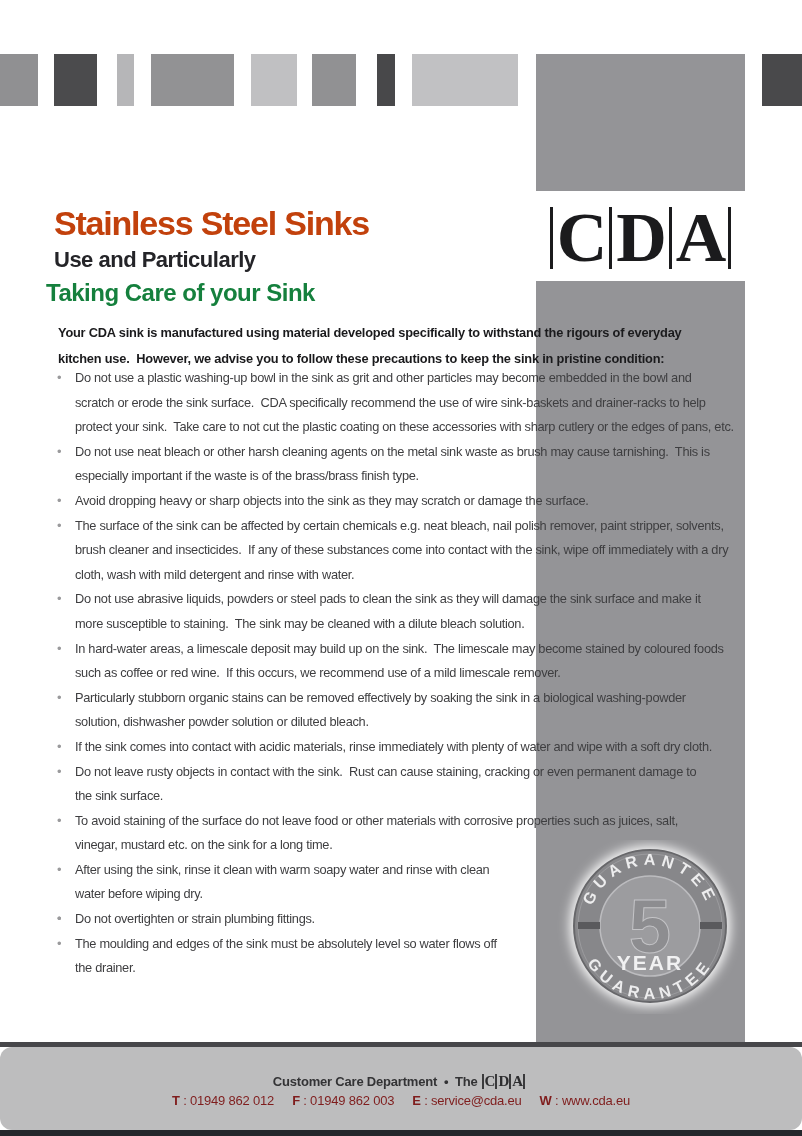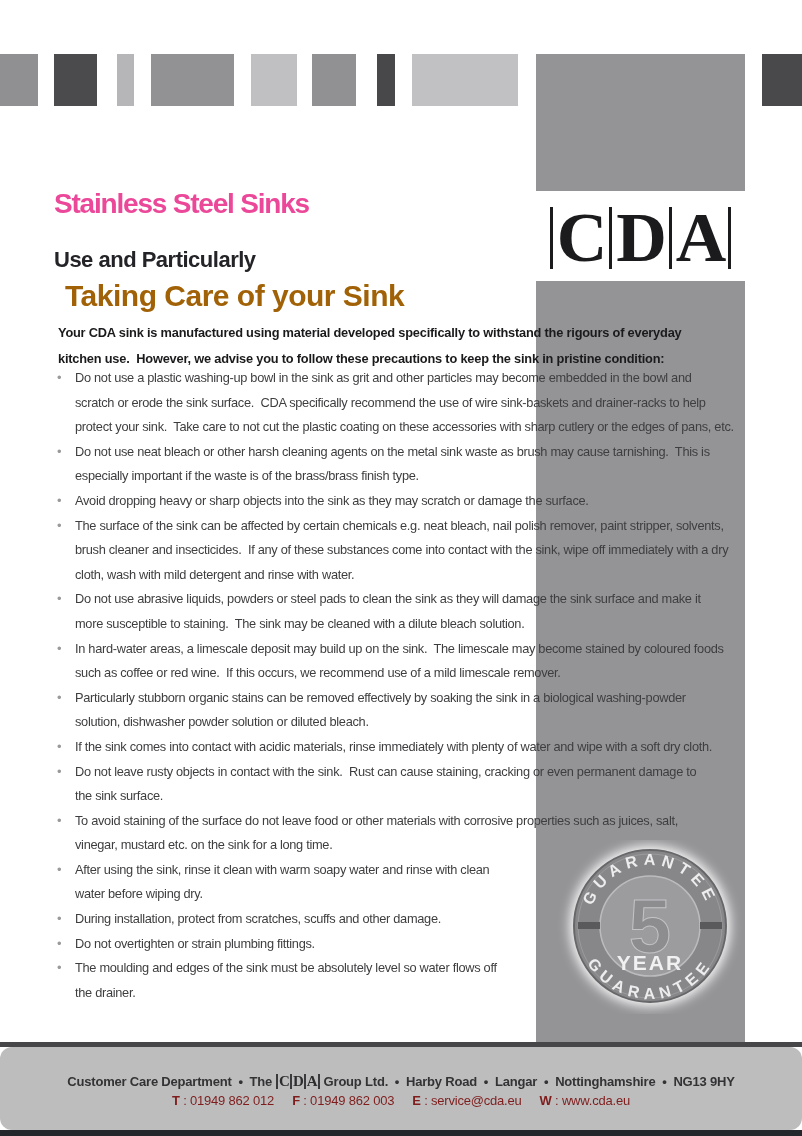--- a/index.html
+++ b/index.html
@@ -9,26 +9,26 @@
   
   .decor-block{position:absolute;}
 
   
   .cda-logo{position:absolute;left:536px;top:200px;width:209px;height:76px;
             display:flex;align-items:center;justify-content:center;}
   .cda-logo .cda-bar{width:3px;height:62px;background:#1b1b1d;margin:0 4px;}
   .cda-logo .cda-letter{font-family:"Liberation Serif",serif;font-weight:bold;
             font-size:70px;line-height:70px;color:#1b1b1d;letter-spacing:-2px;}
 
-  .h1{position:absolute;left:54px;top:188px;font-size:28px;font-weight:bold;
-      color:#ec4899;letter-spacing:-1.2px;}
+  .h1{position:absolute;left:54px;top:204px;font-size:34px;font-weight:bold;
+      color:#c2410c;letter-spacing:-1.2px;}
   .h2{position:absolute;left:54px;top:247px;font-size:22px;font-weight:bold;
       color:#242428;letter-spacing:-0.5px;}
-  .h3{position:absolute;left:65px;top:279px;font-size:30px;font-weight:bold;
-      color:#a16207;letter-spacing:-0.5px;}
+  .h3{position:absolute;left:46px;top:279px;font-size:24px;font-weight:bold;
+      color:#15803d;letter-spacing:-0.5px;}
 
   .intro{position:absolute;left:54px;top:316px;width:690px;margin:4px;
          font-size:12.8px;font-weight:bold;color:#1a1a1c;line-height:26.4px;
          letter-spacing:-0.2px;white-space:pre-wrap;}
 
   .care-list{position:absolute;left:54px;top:366px;width:740px;margin:0;padding:0;
              list-style:none;}
   .care-list li{position:relative;padding-left:21px;margin:0;
                 font-size:12.8px;color:#3e3e40;line-height:24.6px;
                 letter-spacing:-0.3px;white-space:pre-wrap;}
@@ -107,21 +107,21 @@
 such as coffee or red wine.  If this occurs, we recommend use of a mild limescale remover.</span></li>
       <li><span class="dot">•</span><span>Particularly stubborn organic stains can be removed effectively by soaking the sink in a biological washing-powder
 solution, dishwasher powder solution or diluted bleach.</span></li>
       <li><span class="dot">•</span><span>If the sink comes into contact with acidic materials, rinse immediately with plenty of water and wipe with a soft dry cloth.</span></li>
       <li><span class="dot">•</span><span>Do not leave rusty objects in contact with the sink.  Rust can cause staining, cracking or even permanent damage to
 the sink surface.</span></li>
       <li><span class="dot">•</span><span>To avoid staining of the surface do not leave food or other materials with corrosive properties such as juices, salt,
 vinegar, mustard etc. on the sink for a long time.</span></li>
       <li><span class="dot">•</span><span>After using the sink, rinse it clean with warm soapy water and rinse with clean
 water before wiping dry.</span></li>
-      <li><span class="dot">•</span><span>During installation, protect from scratches, scuffs and other damage.</span></li>
+      <li><span class="dot">•</span></li>
       <li><span class="dot">•</span><span>Do not overtighten or strain plumbing fittings.</span></li>
       <li><span class="dot">•</span><span>The moulding and edges of the sink must be absolutely level so water flows off
 the drainer.</span></li>
     </ul>
 
   <svg class="seal" viewBox="0 0 188 174">
     <defs>
       <filter id="glow" x="-40%" y="-40%" width="180%" height="180%">
         <feGaussianBlur stdDeviation="6"></feGaussianBlur>
       </filter>
@@ -150,19 +150,18 @@
       <span class="txt">Customer Care Department  •  The</span>
       <span class="cda-mini" id="cda-logo-small">
           <span class="cda-bar"></span>
           <span class="cda-letter">C</span>
           <span class="cda-bar"></span>
           <span class="cda-letter">D</span>
           <span class="cda-bar"></span>
           <span class="cda-letter">A</span>
           <span class="cda-bar"></span>
         </span>
-      <span class="txt">Group Ltd.  •  Harby Road  •  Langar  •  Nottinghamshire  •  NG13 9HY</span>
     </div>
     <div class="footer-line2" id="footer-contacts"><span class="contact"><span class="lbl">T</span><span> : 01949 862 012</span></span><span class="contact"><span class="lbl">F</span><span> : 01949 862 003</span></span><span class="contact"><span class="lbl">E</span><span> : service@cda.eu</span></span><span class="contact"><span class="lbl">W</span><span> : www.cda.eu</span></span></div>
   </div>
   <div class="bottom-bar"></div>
 
 </div>
 
 </body></html>

